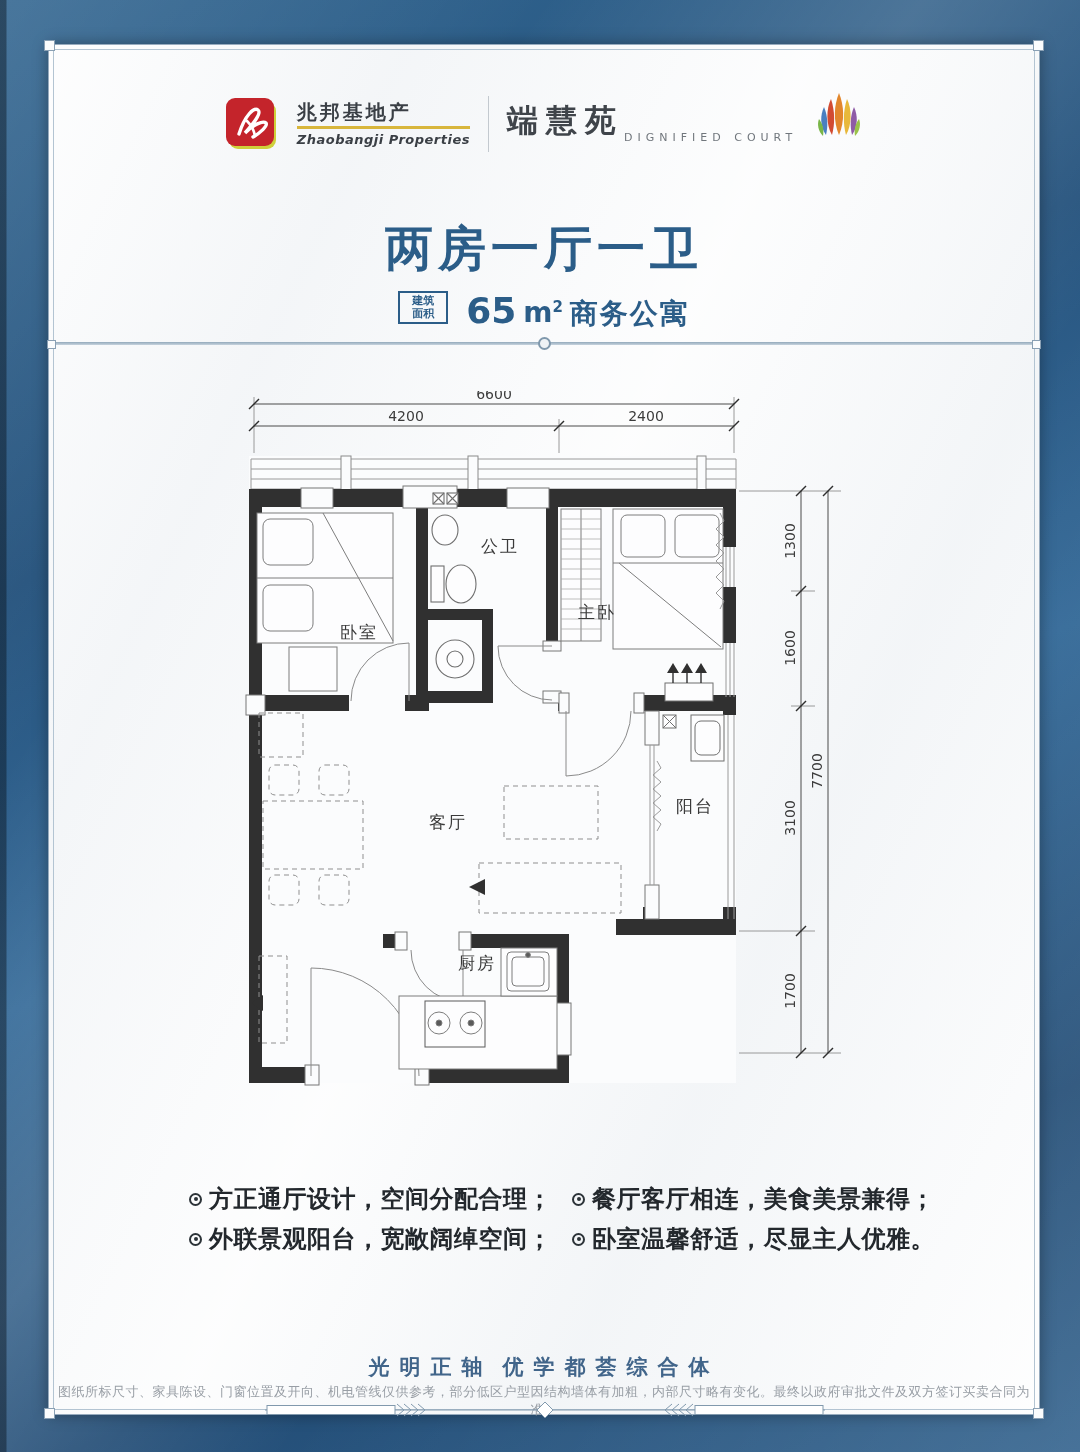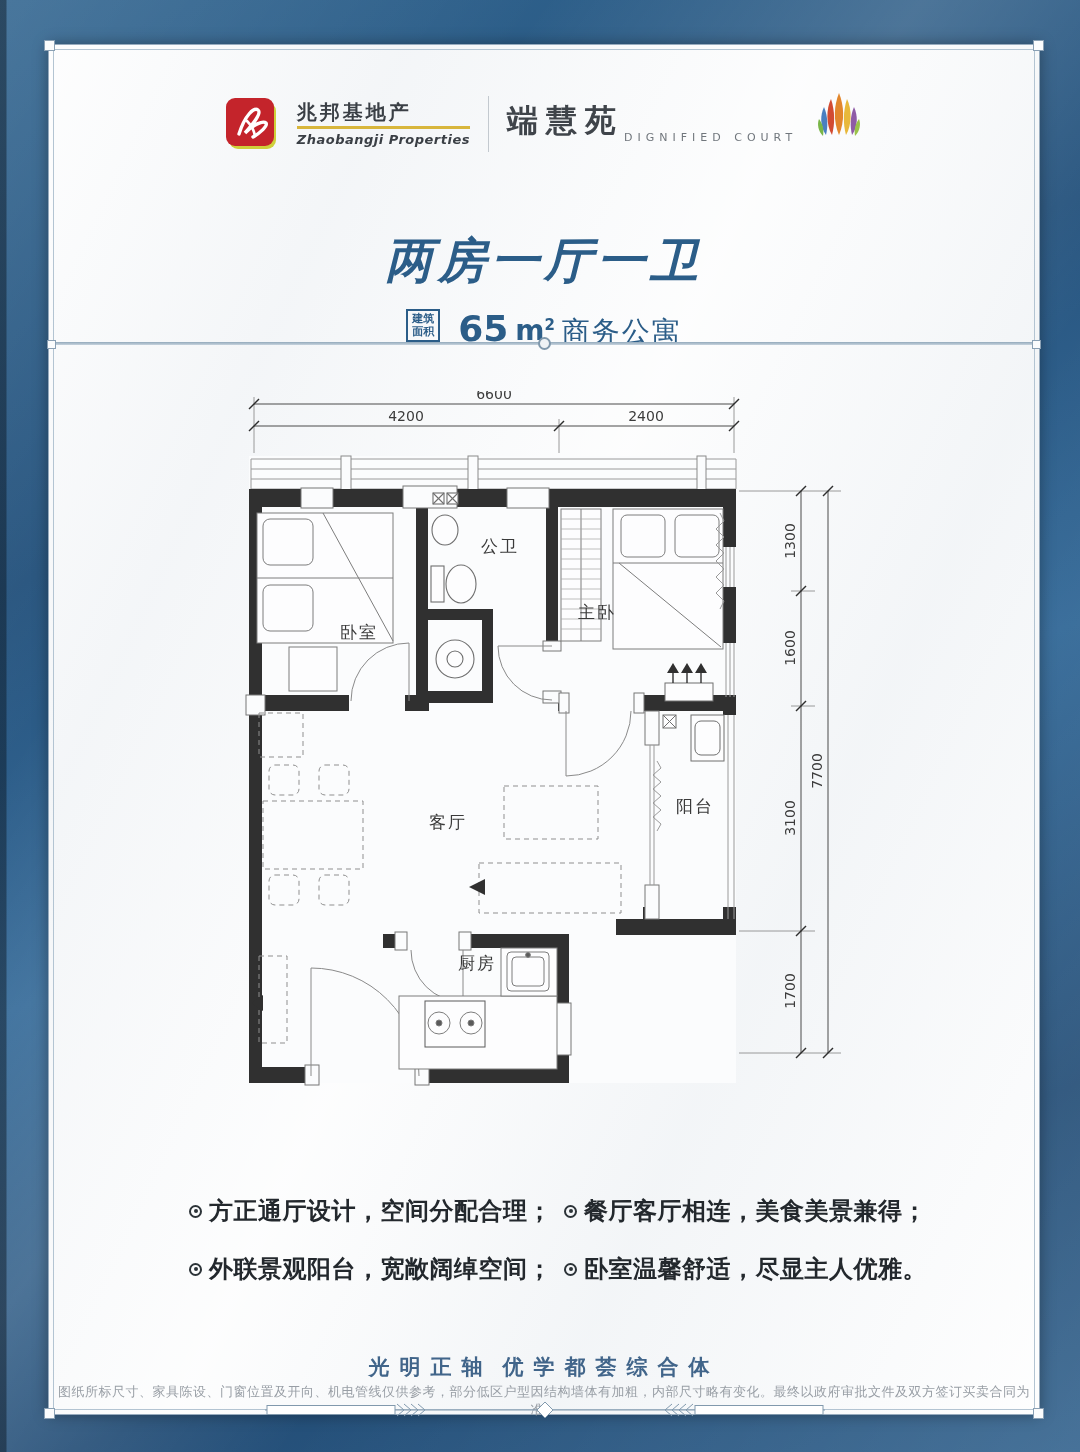--- a/index.html
+++ b/index.html
@@ -25,43 +25,43 @@
   .dev-cn{font-size:20px;font-weight:800;letter-spacing:3px;color:#3a3f45;line-height:1;}
   .dev-underline{width:100%;height:3px;background:#d8b63c;margin-top:4px;}
   .dev-en{font-size:13px;font-weight:700;color:#3a3f45;margin-top:3px;letter-spacing:.5px;font-style:italic;}
   .brand-divider{width:1px;height:56px;background:#c3c9cf;}
   .proj-text{display:flex;flex-direction:row;align-items:flex-start;}
   .proj-cn{font-size:31px;font-weight:800;letter-spacing:8px;color:#3f444a;line-height:1;}
   .proj-en{font-size:11px;letter-spacing:5px;color:#70767c;margin-top:26px;}
 
   
   .headline{position:absolute;left:0;top:168px;width:100%;text-align:center;color:#2b5d88;}
-  .headline h1{margin:16px;font-size:48px;font-weight:800;letter-spacing:5px;font-style:italic;}
+  .headline h1{margin:4px;font-size:48px;font-weight:800;letter-spacing:5px;}
   .area-row{margin-top:10px;display:flex;justify-content:center;align-items:flex-end;gap:7px;color:#2b5d88;}
-  .area-box{border:2px solid #2b5d88;font-size:11px;font-weight:700;line-height:1.15;padding:2px 4px;text-align:left;margin-bottom:3px;}
+  .area-box{border:2px solid #2b5d88;font-size:11px;font-weight:700;line-height:1.15;padding:2px 12px;text-align:left;margin-bottom:3px;}
   .area-num{font-size:36px;font-weight:800;line-height:.9;margin-left:11px;}
   .area-unit{font-size:28px;font-weight:800;line-height:.95;}
   .area-unit sup{font-size:15px;}
-  .area-suffix{font-size:28px;font-weight:400;letter-spacing:2px;line-height:.95;}
+  .area-suffix{font-size:28px;font-weight:700;letter-spacing:2px;line-height:.95;}
 
   
   .section-divider{position:absolute;left:0;top:297px;width:100%;height:3px;
     background:linear-gradient(#93a9bb,#c7d4de);}
   .divider-dot{position:absolute;left:489px;top:-5px;width:9px;height:9px;border-radius:50%;
     background:#eef2f5;border:2px solid #7f98ac;}
   .divider-end{position:absolute;top:-2px;width:7px;height:7px;background:#fbfcfd;border:1px solid #8aa0b4;}
 
   .plan-svg{position:absolute;left:170px;top:346px;}
 
   
   .highlights{position:absolute;left:140px;top:1110px;width:760px;color:#23282d;}
   .hl-heading{display:inline-flex;align-items:center;font-size:30px;font-weight:800;letter-spacing:3px;}
   .hl-bar{width:2px;height:30px;background:#9aa4ad;box-shadow:3px 0 0 #c2cad1;margin:0 10px 0 0;}
   .hl-bar.right{margin:0 0 0 13px;box-shadow:-3px 0 0 #c2cad1;}
-  .hl-grid{margin-top:40px;display:grid;grid-template-columns:375px 1fr;row-gap:26px;column-gap:0;}
+  .hl-grid{margin-top:28px;display:grid;grid-template-columns:375px 1fr;row-gap:26px;column-gap:0;gap:8px;}
   .hl-item{display:flex;align-items:center;font-size:24px;font-weight:600;letter-spacing:.5px;}
   .bullet{flex:0 0 auto;width:9px;height:9px;border:2px solid #2c3338;border-radius:50%;margin-right:7px;position:relative;}
   .bullet::after{content:"";position:absolute;left:2.5px;top:2.5px;width:4px;height:4px;border-radius:50%;background:#2c3338;}
 
   
   .slogan{position:absolute;left:0;top:1308px;width:100%;display:flex;justify-content:center;gap:10px;
     color:#41658a;font-size:21px;font-weight:600;letter-spacing:10px;}
   .disclaimer{position:absolute;left:0;top:1338px;width:100%;text-align:center;
     font-size:13px;color:#989ea5;letter-spacing:.5px;}
   .deco-svg{position:absolute;left:265px;top:1400px;}

